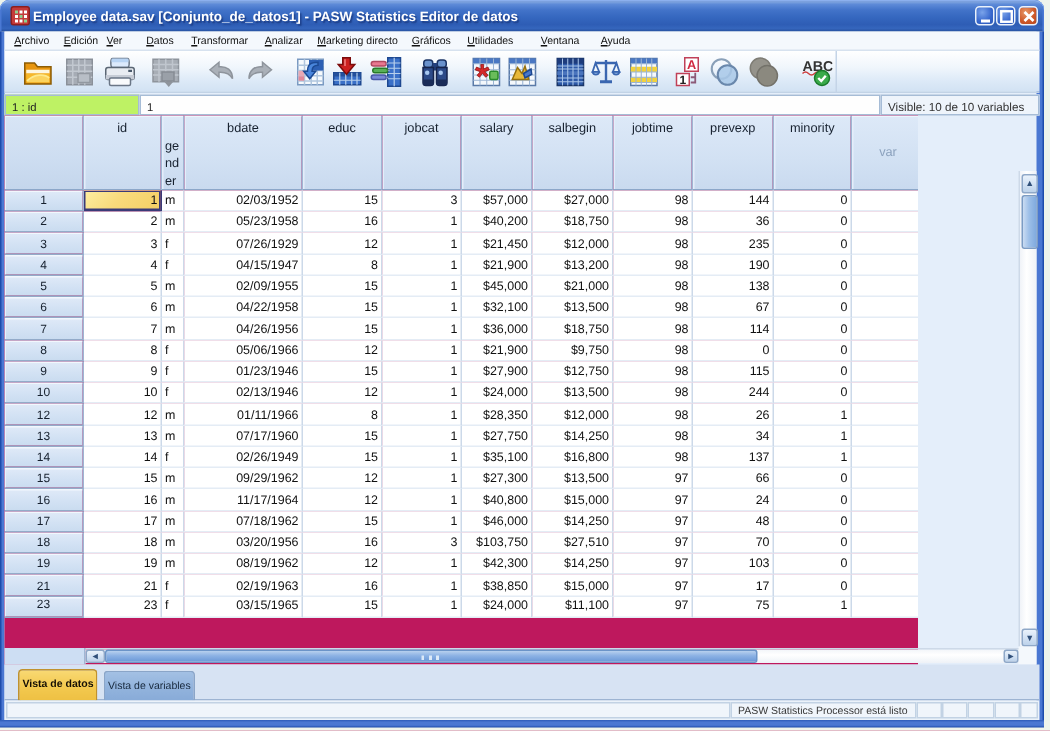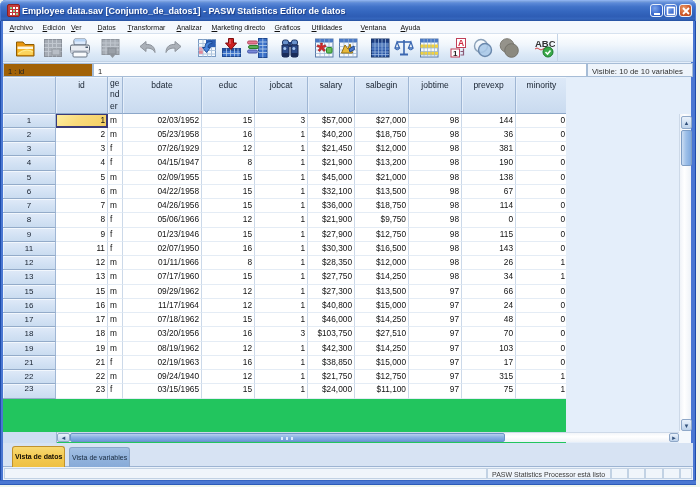--- a/index.html
+++ b/index.html
@@ -30,36 +30,36 @@
  font-size:7px;color:#101010;white-space:nowrap;border-bottom:1px solid #d7e2ef}
 .mi{position:absolute;top:3px}
 
 #toolbar{position:absolute;left:3px;top:34px;width:690px;height:28px;
  background:linear-gradient(180deg,#ffffff 0%,#f0f6fc 40%,#dce9f7 75%,#d2e2f3 100%);
  border-bottom:1px solid #c2d3e6}
 #toolbar .sep{position:absolute;left:554px;top:0;width:1px;height:28px;background:#c4d4e7}
 .ic{position:absolute;top:3px;width:22px;height:22px}
 
 #cellref{position:absolute;left:3px;top:63px;width:690px;height:14px;background:#e9f1fa}
-#refbox{position:absolute;left:0;top:0;width:90px;height:14px;background:#a16207;border:1px solid #a6bcd6;
+#refbox{position:absolute;left:0;top:0;width:90px;height:14px;background:#bef264;border:1px solid #a6bcd6;
  font-size:7.5px;color:#222;padding:3px 0 0 4px}
 #editbox{position:absolute;left:90px;top:0;width:494px;height:14px;background:#fefefe;border:1px solid #a6bcd6;
  font-size:7.5px;color:#222;padding:3px 0 0 4px}
 #visbox{position:absolute;left:584px;top:0;width:106px;height:14px;background:#eef4fb;border:1px solid #a6bcd6;
  font-size:7.8px;color:#333;padding:3px 0 0 4px}
 
-#gridwrap{position:absolute;left:3px;top:77px;width:563px;height:366px;overflow:hidden;background:#22c55e}
+#gridwrap{position:absolute;left:3px;top:77px;width:609px;height:366px;overflow:hidden;background:#be185d}
 table{border-collapse:separate;border-spacing:0;table-layout:fixed;width:677px}
 td,th{overflow:hidden;font-weight:normal}
 th{height:36.5px;background:linear-gradient(180deg,#dde9f8 0%,#d2e1f3 60%,#c9daef 100%);
  border-right:1px solid #9fb6d4;border-bottom:1px solid #8ca7c9;
  box-shadow:inset 0 1px 0 #eef5fc, inset 1px 0 0 #e4eefa;
  font-size:8.5px;color:#16202e;text-align:center;vertical-align:top;padding-top:2px;line-height:12.2px}
 th.corner{background:linear-gradient(180deg,#d8e5f5 0%,#cdddf1 60%,#c4d6ec 100%)}
-th.gcol{text-align:left;padding-left:2px;letter-spacing:0;line-height:11.3px;padding-top:1px}
+th.gcol{text-align:left;padding-left:2px;letter-spacing:0;line-height:11.3px;padding-top:15px}
 th.v{color:#8ba1bd;vertical-align:middle;padding-top:0}
 tr{height:14.25px}
 td.rh{background:linear-gradient(180deg,#e0eaf8 0%,#d3e2f4 55%,#cadcf0 100%);
  border-right:1px solid #9fb6d4;border-bottom:1px solid #93abc9;
  box-shadow:inset 0 1px 0 #f2f7fd, inset 1px 0 0 #e8f1fa;
  font-size:8px;color:#16202e;text-align:center;vertical-align:middle}
 td.d{background:#fff;border-right:1px solid #ccd9e9;border-bottom:1px solid #e4ecf5;
  font-size:8.3px;color:#111;vertical-align:middle;white-space:nowrap;padding-bottom:1px}
 td.num{text-align:right;padding-right:2px}
 td.str{text-align:left;padding-left:2px}
@@ -338,21 +338,21 @@
 <tr>
             <td class="rh">3</td>
             <td class="d num">3</td>
             <td class="d str">f</td>
             <td class="d num">07/26/1929</td>
             <td class="d num">12</td>
             <td class="d num">1</td>
             <td class="d num">$21,450</td>
             <td class="d num">$12,000</td>
             <td class="d num">98</td>
-            <td class="d num">381</td>
+            <td class="d num">235</td>
             <td class="d num">0</td>
             <td class="d v"></td>
             <td class="d v"></td>
             <td class="d v last"></td>
           </tr>
 <tr>
             <td class="rh">4</td>
             <td class="d num">4</td>
             <td class="d str">f</td>
             <td class="d num">04/15/1947</td>
@@ -441,30 +441,30 @@
             <td class="d num">$27,900</td>
             <td class="d num">$12,750</td>
             <td class="d num">98</td>
             <td class="d num">115</td>
             <td class="d num">0</td>
             <td class="d v"></td>
             <td class="d v"></td>
             <td class="d v last"></td>
           </tr>
 <tr>
-            <td class="rh">11</td>
-            <td class="d num">11</td>
-            <td class="d str">f</td>
-            <td class="d num">02/07/1950</td>
-            <td class="d num">16</td>
-            <td class="d num">1</td>
-            <td class="d num">$30,300</td>
-            <td class="d num">$16,500</td>
-            <td class="d num">98</td>
-            <td class="d num">143</td>
+            <td class="rh">10</td>
+            <td class="d num">10</td>
+            <td class="d str">f</td>
+            <td class="d num">02/13/1946</td>
+            <td class="d num">12</td>
+            <td class="d num">1</td>
+            <td class="d num">$24,000</td>
+            <td class="d num">$13,500</td>
+            <td class="d num">98</td>
+            <td class="d num">244</td>
             <td class="d num">0</td>
             <td class="d v"></td>
             <td class="d v"></td>
             <td class="d v last"></td>
           </tr>
 <tr>
             <td class="rh">12</td>
             <td class="d num">12</td>
             <td class="d str">m</td>
             <td class="d num">01/11/1966</td>
@@ -483,20 +483,36 @@
             <td class="rh">13</td>
             <td class="d num">13</td>
             <td class="d str">m</td>
             <td class="d num">07/17/1960</td>
             <td class="d num">15</td>
             <td class="d num">1</td>
             <td class="d num">$27,750</td>
             <td class="d num">$14,250</td>
             <td class="d num">98</td>
             <td class="d num">34</td>
+            <td class="d num">1</td>
+            <td class="d v"></td>
+            <td class="d v"></td>
+            <td class="d v last"></td>
+          </tr>
+<tr>
+            <td class="rh">14</td>
+            <td class="d num">14</td>
+            <td class="d str">f</td>
+            <td class="d num">02/26/1949</td>
+            <td class="d num">15</td>
+            <td class="d num">1</td>
+            <td class="d num">$35,100</td>
+            <td class="d num">$16,800</td>
+            <td class="d num">98</td>
+            <td class="d num">137</td>
             <td class="d num">1</td>
             <td class="d v"></td>
             <td class="d v"></td>
             <td class="d v last"></td>
           </tr>
 <tr>
             <td class="rh">15</td>
             <td class="d num">15</td>
             <td class="d str">m</td>
             <td class="d num">09/29/1962</td>
@@ -580,36 +596,20 @@
             <td class="d num">21</td>
             <td class="d str">f</td>
             <td class="d num">02/19/1963</td>
             <td class="d num">16</td>
             <td class="d num">1</td>
             <td class="d num">$38,850</td>
             <td class="d num">$15,000</td>
             <td class="d num">97</td>
             <td class="d num">17</td>
             <td class="d num">0</td>
-            <td class="d v"></td>
-            <td class="d v"></td>
-            <td class="d v last"></td>
-          </tr>
-<tr>
-            <td class="rh">22</td>
-            <td class="d num">22</td>
-            <td class="d str">m</td>
-            <td class="d num">09/24/1940</td>
-            <td class="d num">12</td>
-            <td class="d num">1</td>
-            <td class="d num">$21,750</td>
-            <td class="d num">$12,750</td>
-            <td class="d num">97</td>
-            <td class="d num">315</td>
-            <td class="d num">1</td>
             <td class="d v"></td>
             <td class="d v"></td>
             <td class="d v last"></td>
           </tr>
 <tr class="r23">
             <td class="rh">23</td>
             <td class="d num">23</td>
             <td class="d str">f</td>
             <td class="d num">03/15/1965</td>
             <td class="d num">15</td>

